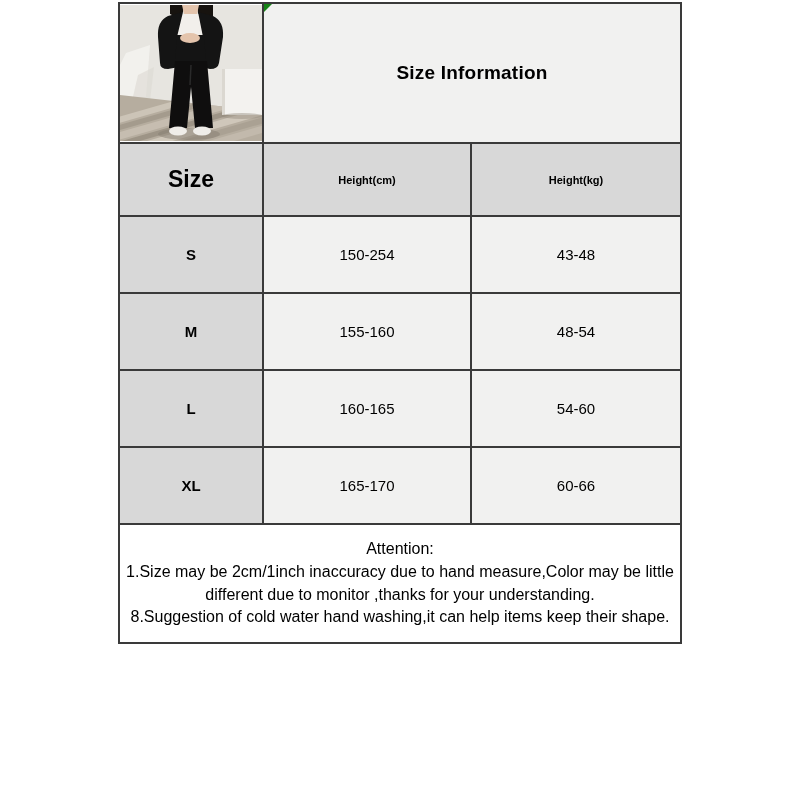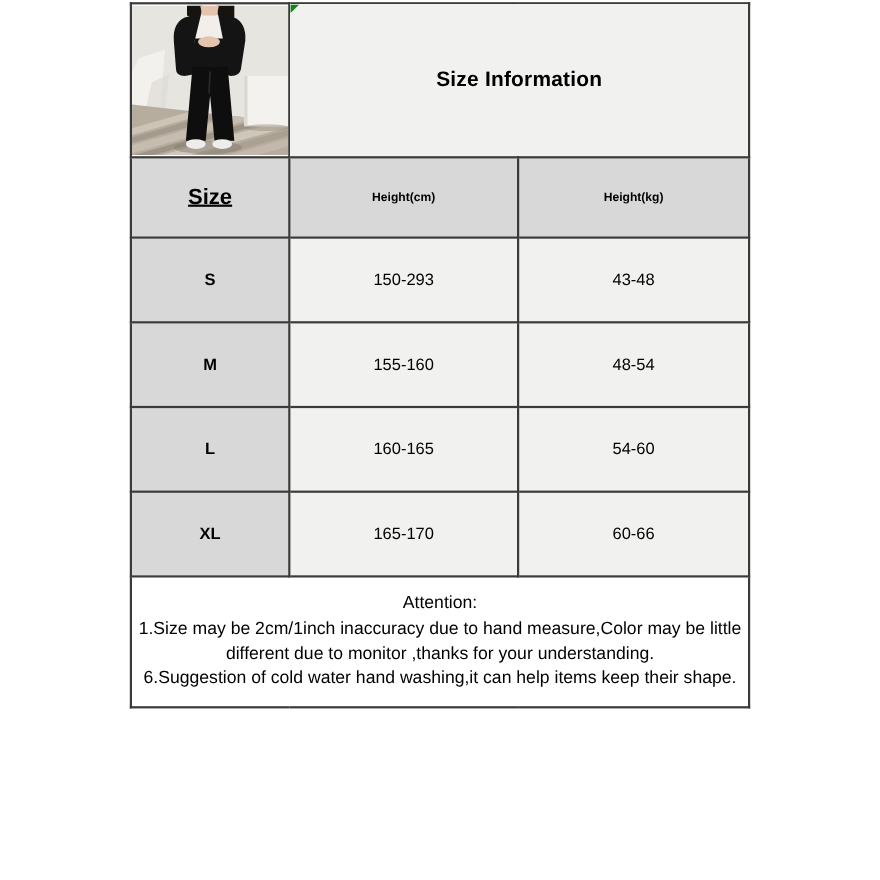--- a/index.html
+++ b/index.html
@@ -63,22 +63,21 @@
     border-top: 8px solid #168316;
     border-right: 8px solid transparent;
   }
 
   .row-head td {
     background: #d8d8d8;
     font-weight: bold;
     font-size: 11px;
   }
   .row-head td.size-col-head {
-    font-size: 20px;
-    text-decoration: underline;
+    font-size: 23px;
   }
 
   .row-data td.size-col {
     background: #d8d8d8;
     font-weight: bold;
     font-size: 15px;
   }
   .row-data td.val {
     background: #f1f1f0;
     font-size: 15px;
@@ -160,21 +159,21 @@
     </tr>
 
     <tr class="row-head">
       <td class="size-col-head">Size</td>
       <td>Height(cm)</td>
       <td>Height(kg)</td>
     </tr>
 
     <tr class="row-data">
       <td class="size-col">S</td>
-      <td class="val">150-293</td>
+      <td class="val">150-254</td>
       <td class="val">43-48</td>
     </tr>
     <tr class="row-data">
       <td class="size-col">M</td>
       <td class="val">155-160</td>
       <td class="val">48-54</td>
     </tr>
     <tr class="row-data">
       <td class="size-col">L</td>
       <td class="val">160-165</td>
@@ -183,18 +182,18 @@
     <tr class="row-data">
       <td class="size-col">XL</td>
       <td class="val">165-170</td>
       <td class="val">60-66</td>
     </tr>
 
     <tr class="row-note">
       <td class="note-cell" colspan="3">
         <div>Attention:</div>
         <div>1.Size may be 2cm/1inch inaccuracy due to hand measure,Color may be little different due to monitor ,thanks for your understanding.</div>
-        <div>6.Suggestion of cold water hand washing,it can help items keep their shape.</div>
+        <div>8.Suggestion of cold water hand washing,it can help items keep their shape.</div>
       </td>
     </tr>
   </tbody>
     </table>
 </div>
 
 </body></html>

